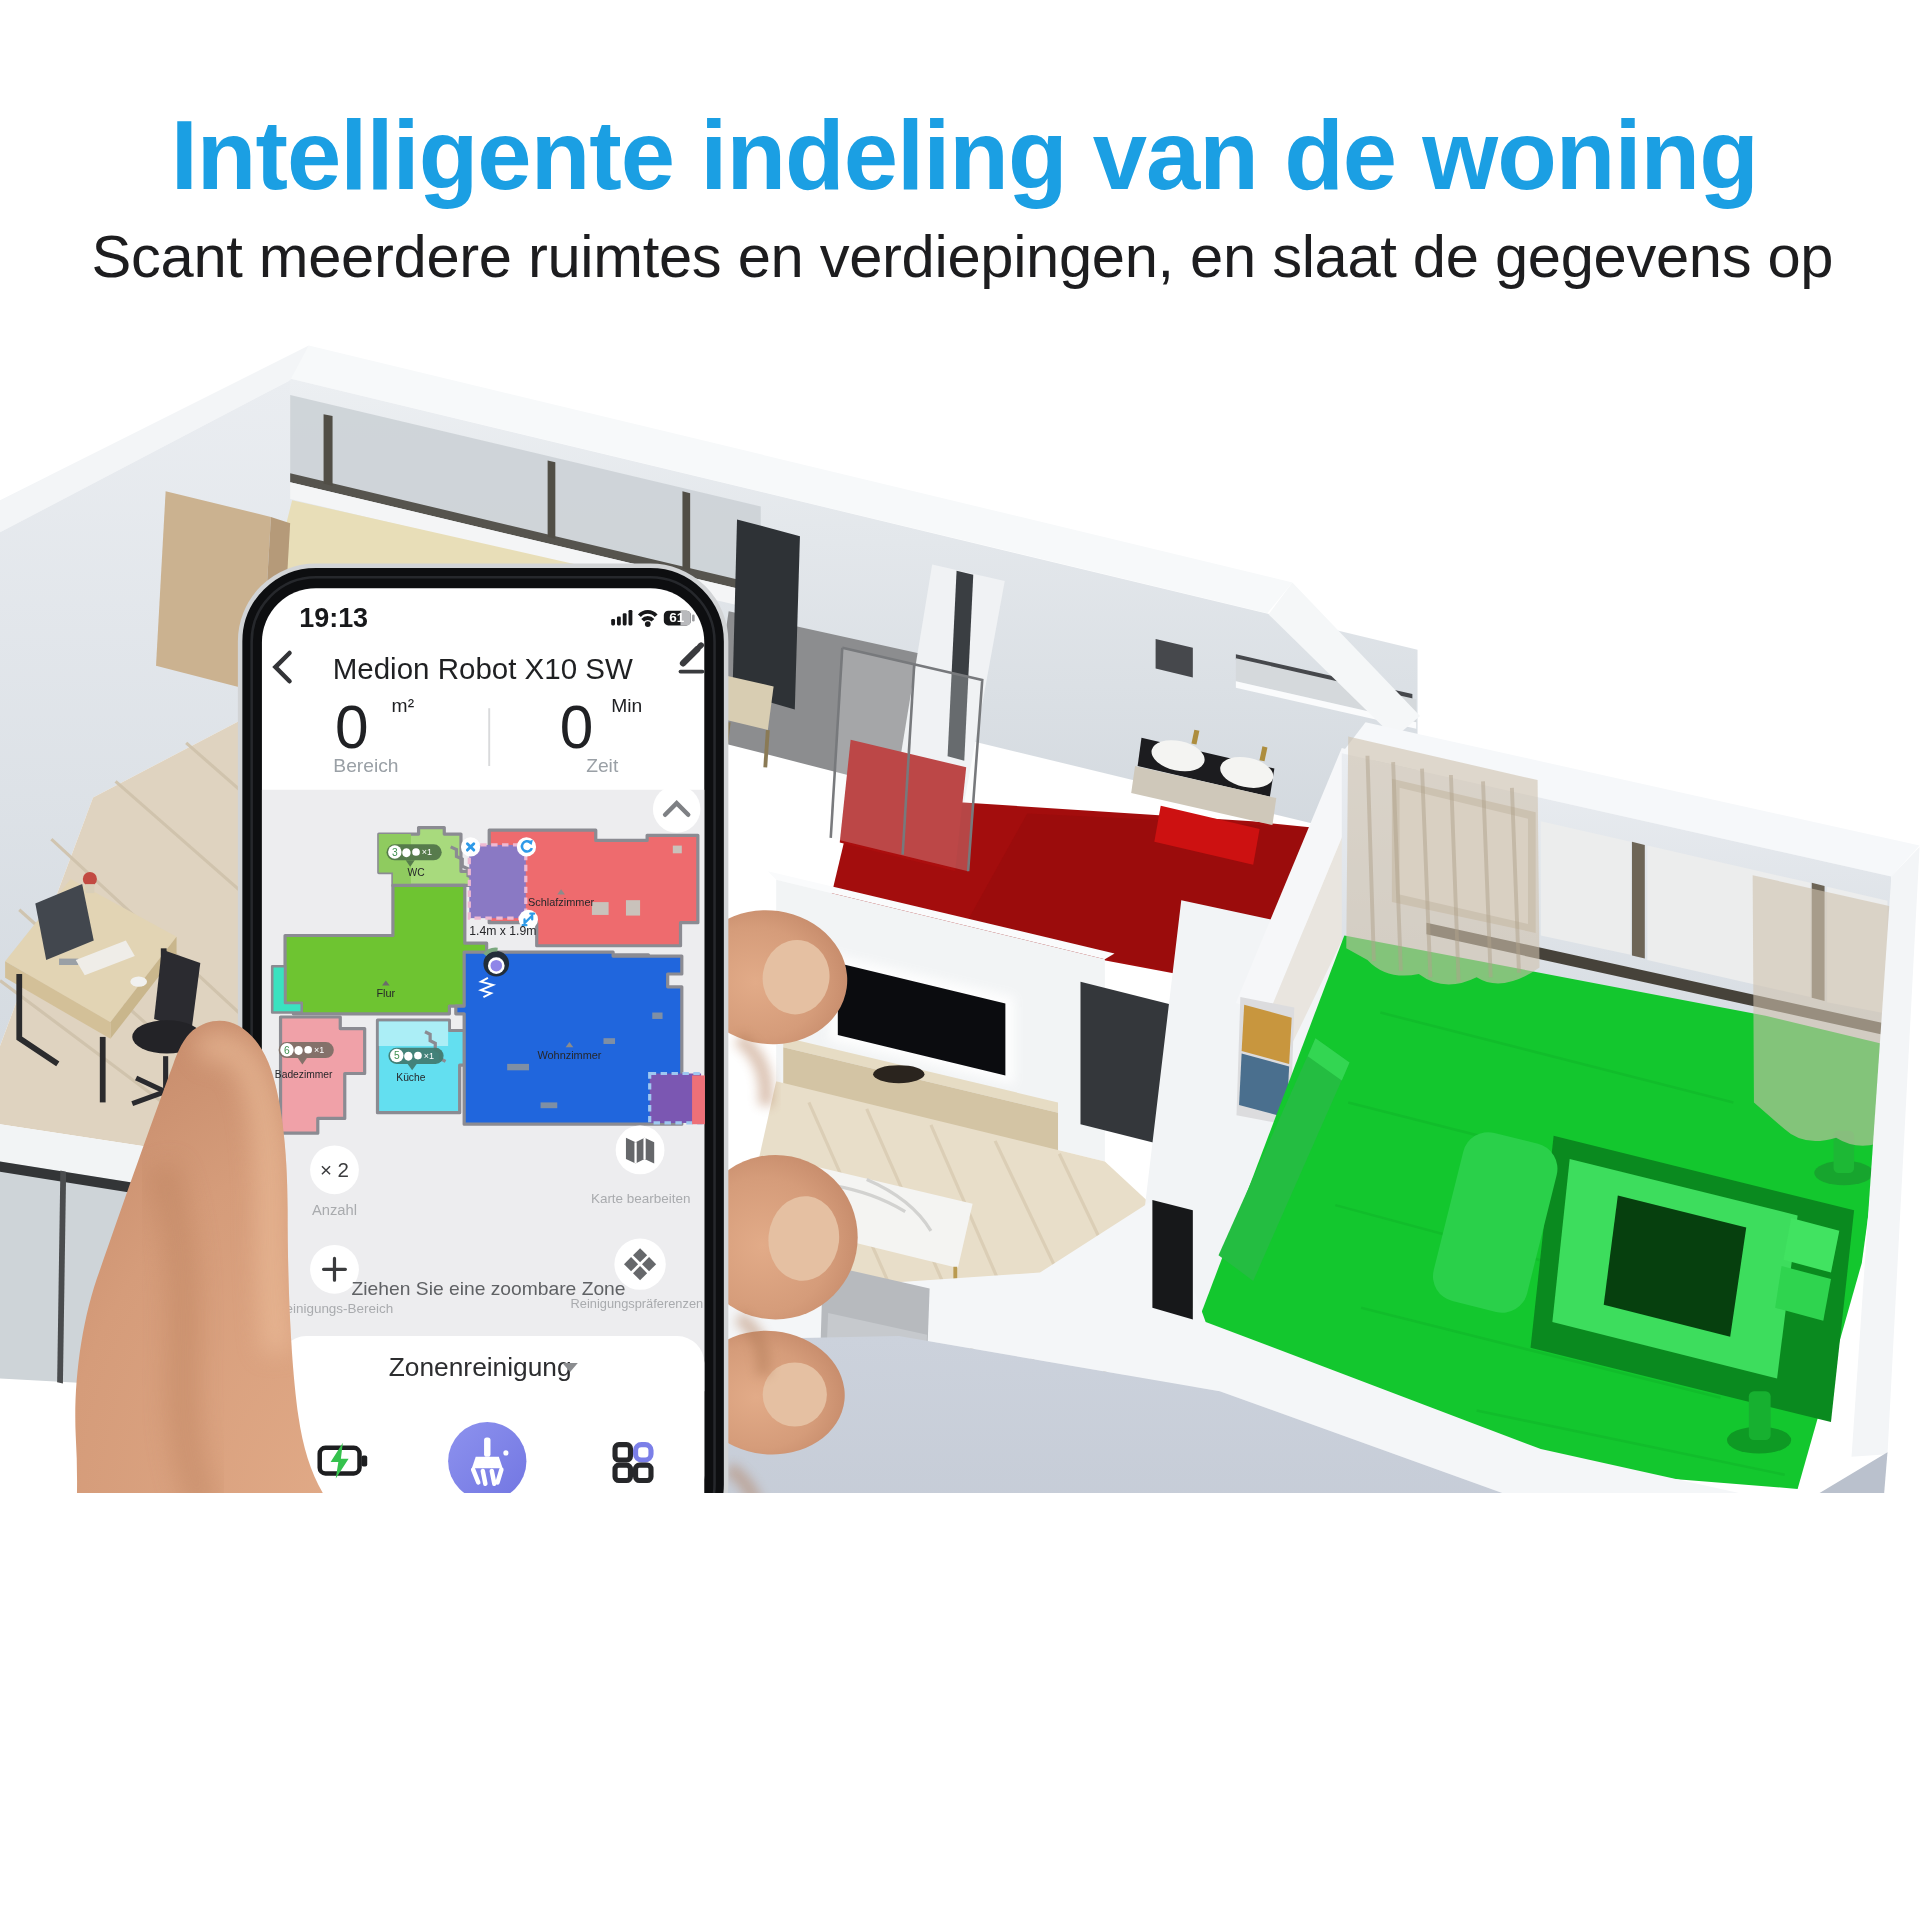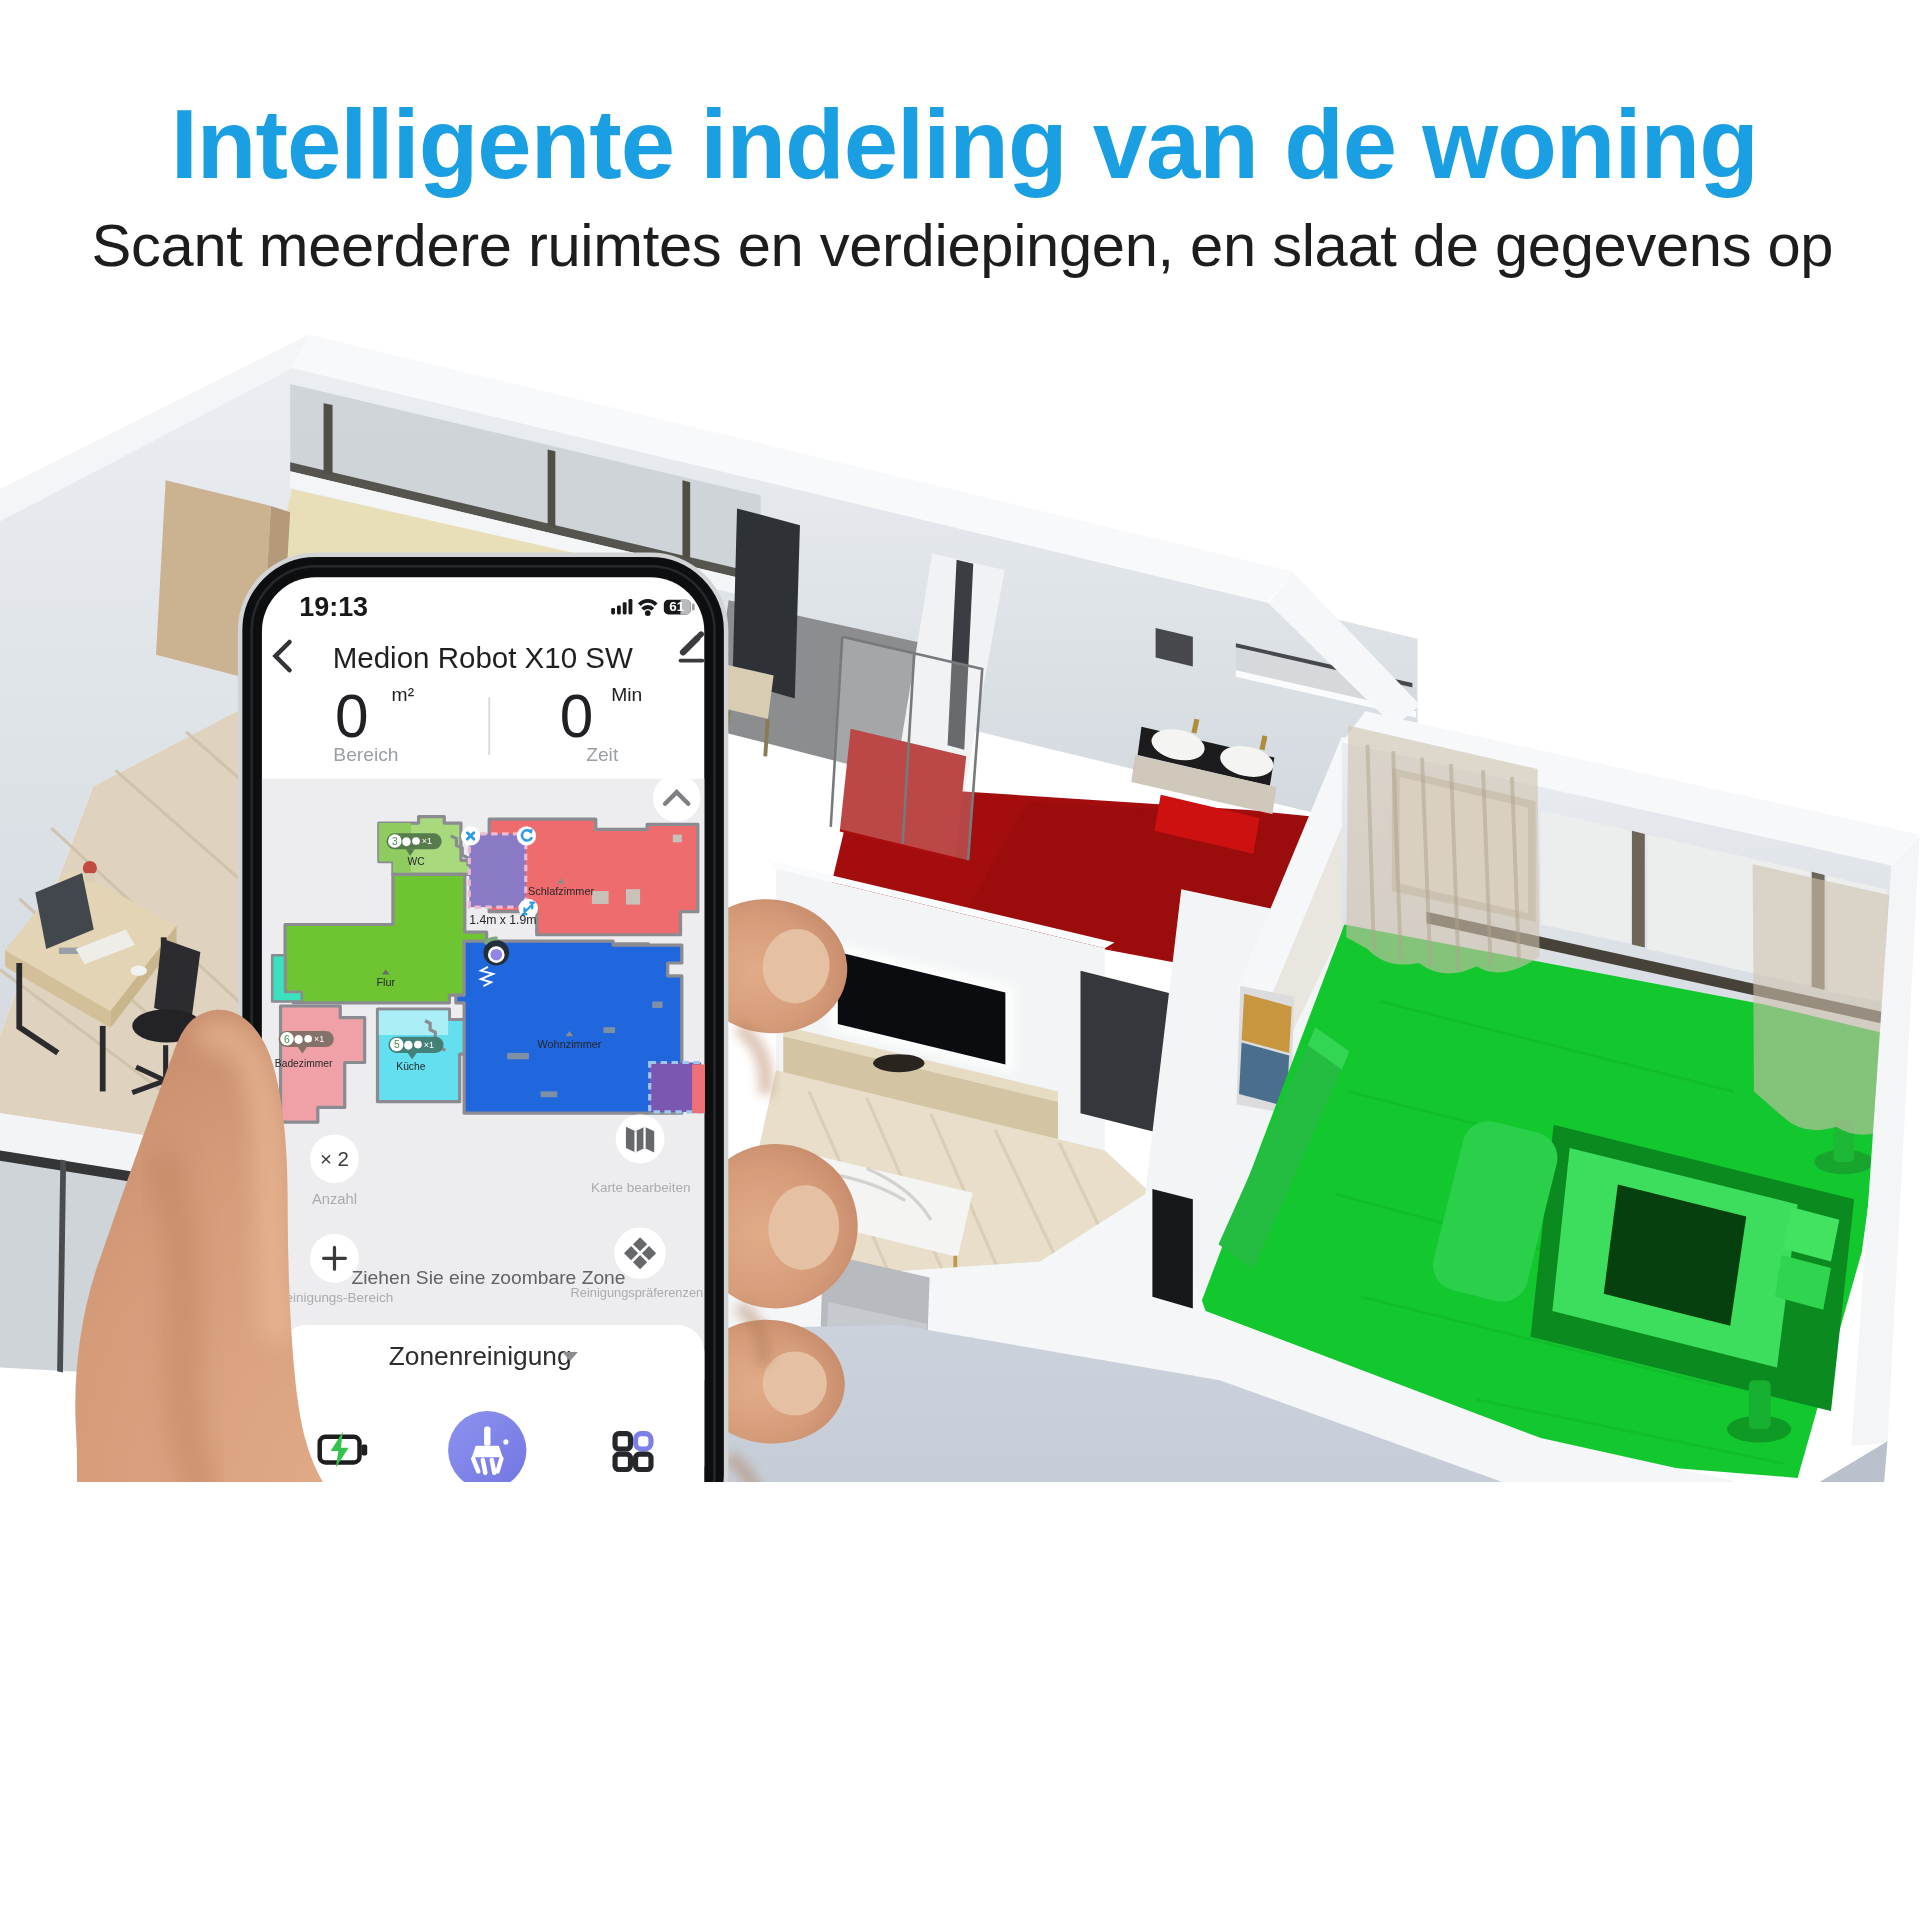--- a/index.html
+++ b/index.html
@@ -1,16 +1,16 @@
 <!DOCTYPE html>
 <html style="font-size:10.3px"><head>
 <meta charset="utf-8">
 <style>
 html,body{margin:0;padding:0;background:#ffffff;}
-#page{position:relative;width:1926px;height:1482px;background:#ffffff;overflow:hidden;font-family:"Liberation Sans",sans-serif;}
+#page{position:relative;width:1926px;height:1482px;background:#ffffff;overflow:hidden;font-family:"Liberation Sans",sans-serif;margin-top:11px;}
 svg{position:absolute;left:0;top:0;}
 </style>
 </head>
 <body>
 <div id="page">
 <svg width="1926" height="1926" viewBox="0 0 3000 3000">
 <defs>
 <linearGradient id="wallface" x1="0" y1="0" x2="0" y2="1">
 <stop offset="0" stop-color="#eceff2"></stop>
           <stop offset="1" stop-color="#d2d8de"></stop>

